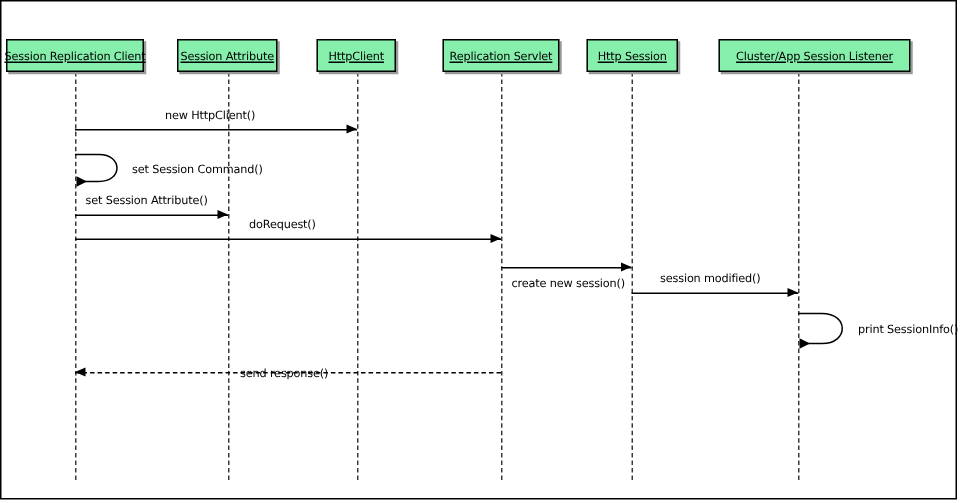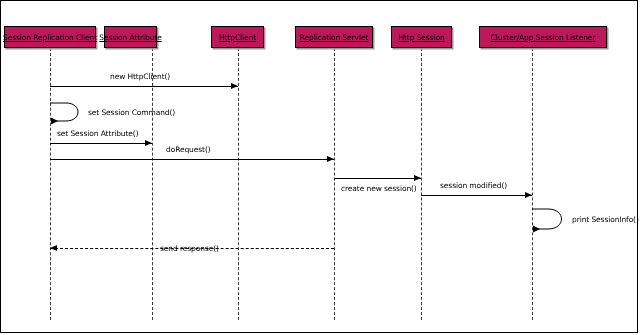--- a/index.html
+++ b/index.html
@@ -20,21 +20,21 @@
     left: 0;
     top: 0;
     width: 638px;
     height: 333px;
     border: 1px solid #000000;
     box-sizing: border-box;
   }
   .lifeline-box {
     position: absolute;
     border: 1px solid #000000;
-    background: #be185d;
+    background: #86efac;
     box-sizing: border-box;
     display: flex;
     align-items: center;
     justify-content: center;
     box-shadow: 1.5px 1.5px 0 #9a9a9a;
   }
   .lifeline-label {
     font-size: 7.5px;
     line-height: 9px;
     color: #000000;
@@ -96,21 +96,21 @@
   <div class="lifeline-stem" style="left:50px; top:48px; height:272px;"></div>
   <div class="lifeline-stem" style="left:152px; top:48px; height:272px;"></div>
   <div class="lifeline-stem" style="left:238px; top:48px; height:272px;"></div>
   <div class="lifeline-stem" style="left:334px; top:48px; height:272px;"></div>
   <div class="lifeline-stem" style="left:421px; top:48px; height:272px;"></div>
   <div class="lifeline-stem" style="left:532px; top:48px; height:272px;"></div>
 
   <div class="lifeline-box" style="left:4px; top:26px; width:92px; height:22px;">
     <span class="lifeline-label">Session Replication Client</span>
   </div>
-  <div class="lifeline-box" style="left:104px; top:26px; width:53px; height:22px;text-align:center;">
+  <div class="lifeline-box" style="left:118px; top:26px; width:67px; height:22px;text-align:center;">
     <span class="lifeline-label">Session Attribute</span>
   </div>
   <div class="lifeline-box" style="left:211px; top:26px; width:53px; height:22px;">
     <span class="lifeline-label">HttpClient</span>
   </div>
   <div class="lifeline-box" style="left:295px; top:26px; width:78px; height:22px;">
     <span class="lifeline-label">Replication Servlet</span>
   </div>
   <div class="lifeline-box" style="left:391px; top:26px; width:61px; height:22px;">
     <span class="lifeline-label">Http Session</span>

